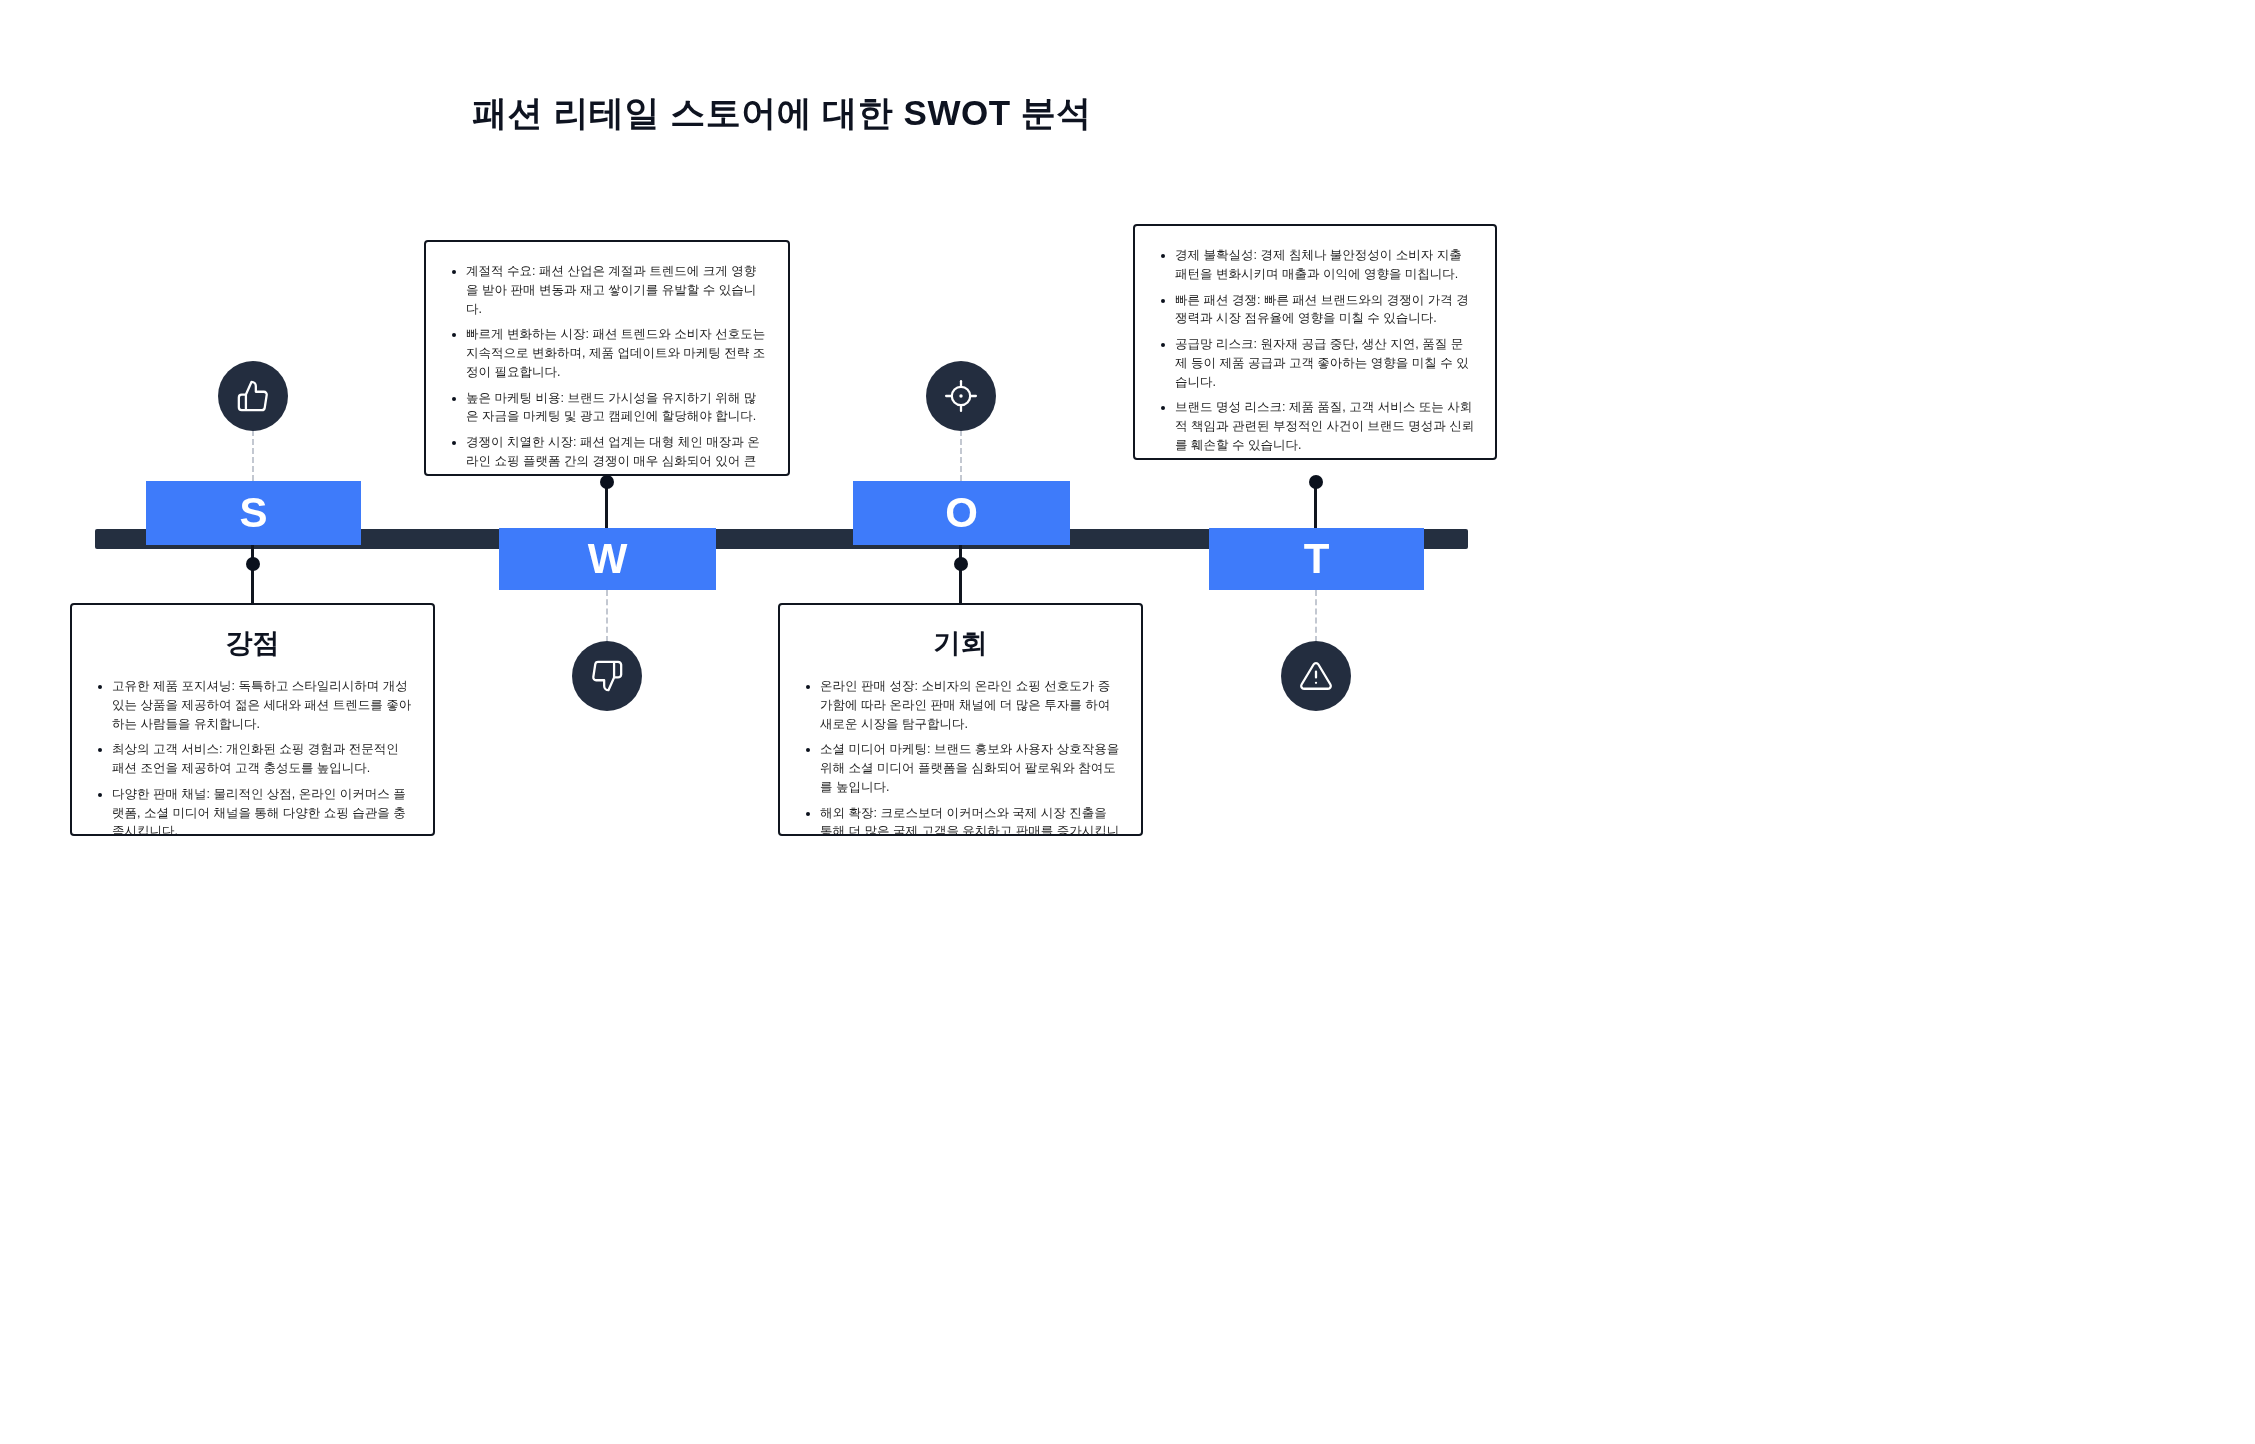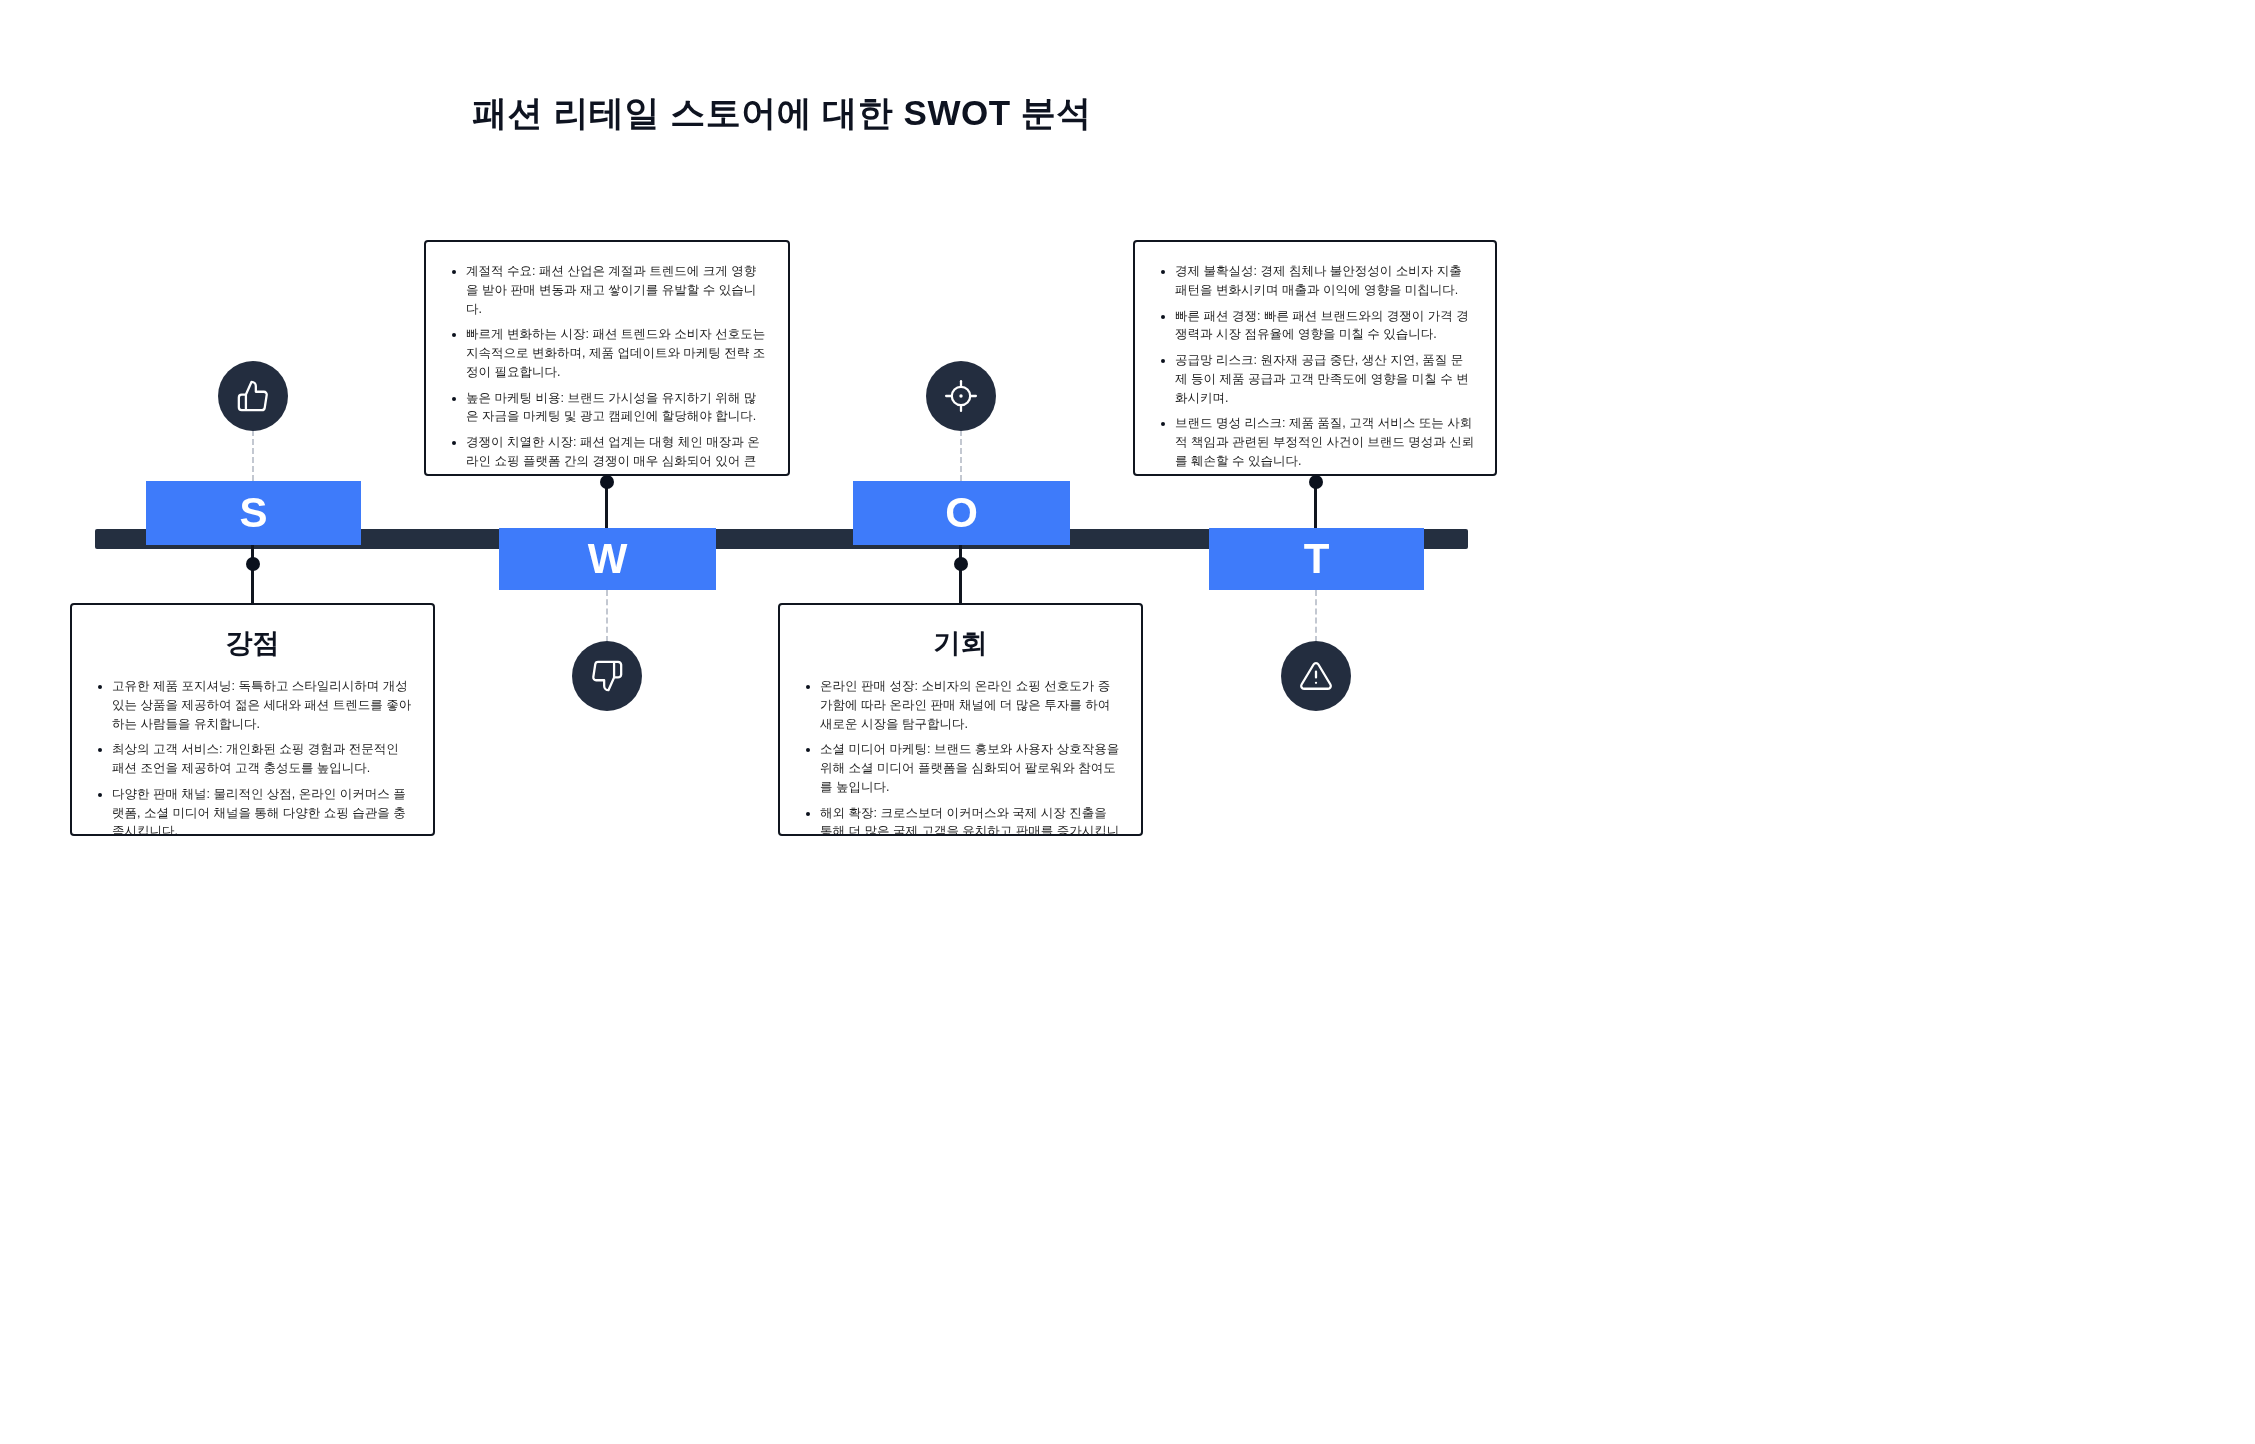--- a/index.html
+++ b/index.html
@@ -170,25 +170,25 @@
   <div class="content-box heading-bottom" style="left:424px; top:240px; width:366px; height:236px;">
     <ul class="bullets">
       <li>계절적 수요: 패션 산업은 계절과 트렌드에 크게 영향을 받아 판매 변동과 재고 쌓이기를 유발할 수 있습니다.</li>
       <li>빠르게 변화하는 시장: 패션 트렌드와 소비자 선호도는 지속적으로 변화하며, 제품 업데이트와 마케팅 전략 조정이 필요합니다.</li>
       <li>높은 마케팅 비용: 브랜드 가시성을 유지하기 위해 많은 자금을 마케팅 및 광고 캠페인에 할당해야 합니다.</li>
       <li>경쟁이 치열한 시장: 패션 업계는 대형 체인 매장과 온라인 쇼핑 플랫폼 간의 경쟁이 매우 심화되어 있어 큰 압박을 받고 있습니다.</li>
     </ul>
 
   </div>
 
-  <div class="content-box heading-bottom" style="left:1133px; top:240px; width:364px; height:236px;">
+  <div class="content-box heading-bottom" style="left:1133px; top:224px; width:364px; height:236px;">
     <ul class="bullets">
       <li>경제 불확실성: 경제 침체나 불안정성이 소비자 지출 패턴을 변화시키며 매출과 이익에 영향을 미칩니다.</li>
       <li>빠른 패션 경쟁: 빠른 패션 브랜드와의 경쟁이 가격 경쟁력과 시장 점유율에 영향을 미칠 수 있습니다.</li>
-      <li>공급망 리스크: 원자재 공급 중단, 생산 지연, 품질 문제 등이 제품 공급과 고객 만족도에 영향을 미칠 수 변화시키며.</li>
+      <li>공급망 리스크: 원자재 공급 중단, 생산 지연, 품질 문제 등이 제품 공급과 고객 좋아하는 영향을 미칠 수 있습니다.</li>
       <li>브랜드 명성 리스크: 제품 품질, 고객 서비스 또는 사회적 책임과 관련된 부정적인 사건이 브랜드 명성과 신뢰를 훼손할 수 있습니다.</li>
     </ul>
 
   </div>
 
   <div class="content-box heading-top" style="left:70px; top:603px; width:365px; height:233px;">
     <div class="box-heading">강점</div>
     <ul class="bullets">
       <li>고유한 제품 포지셔닝: 독특하고 스타일리시하며 개성 있는 상품을 제공하여 젊은 세대와 패션 트렌드를 좋아하는 사람들을 유치합니다.</li>
       <li>최상의 고객 서비스: 개인화된 쇼핑 경험과 전문적인 패션 조언을 제공하여 고객 충성도를 높입니다.</li>

